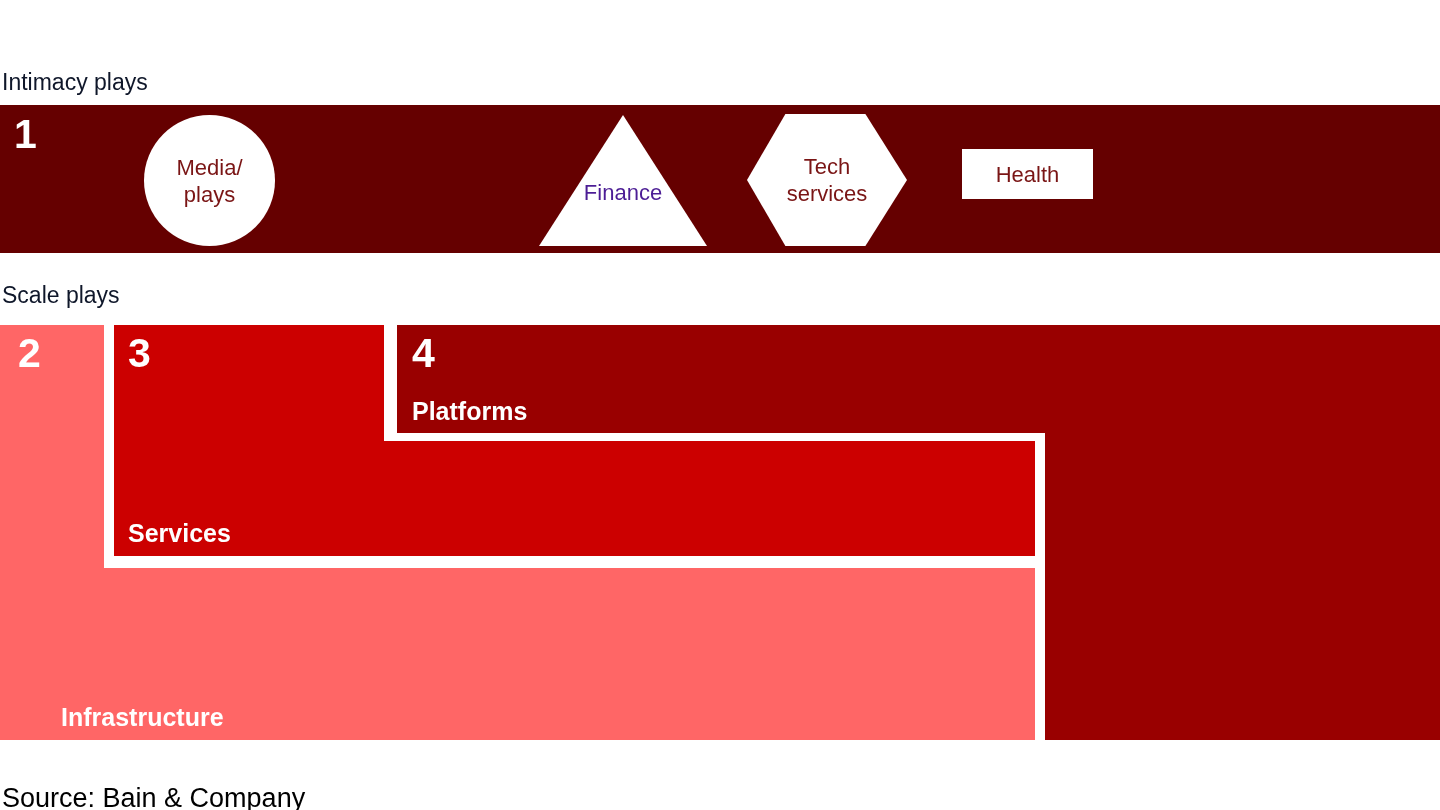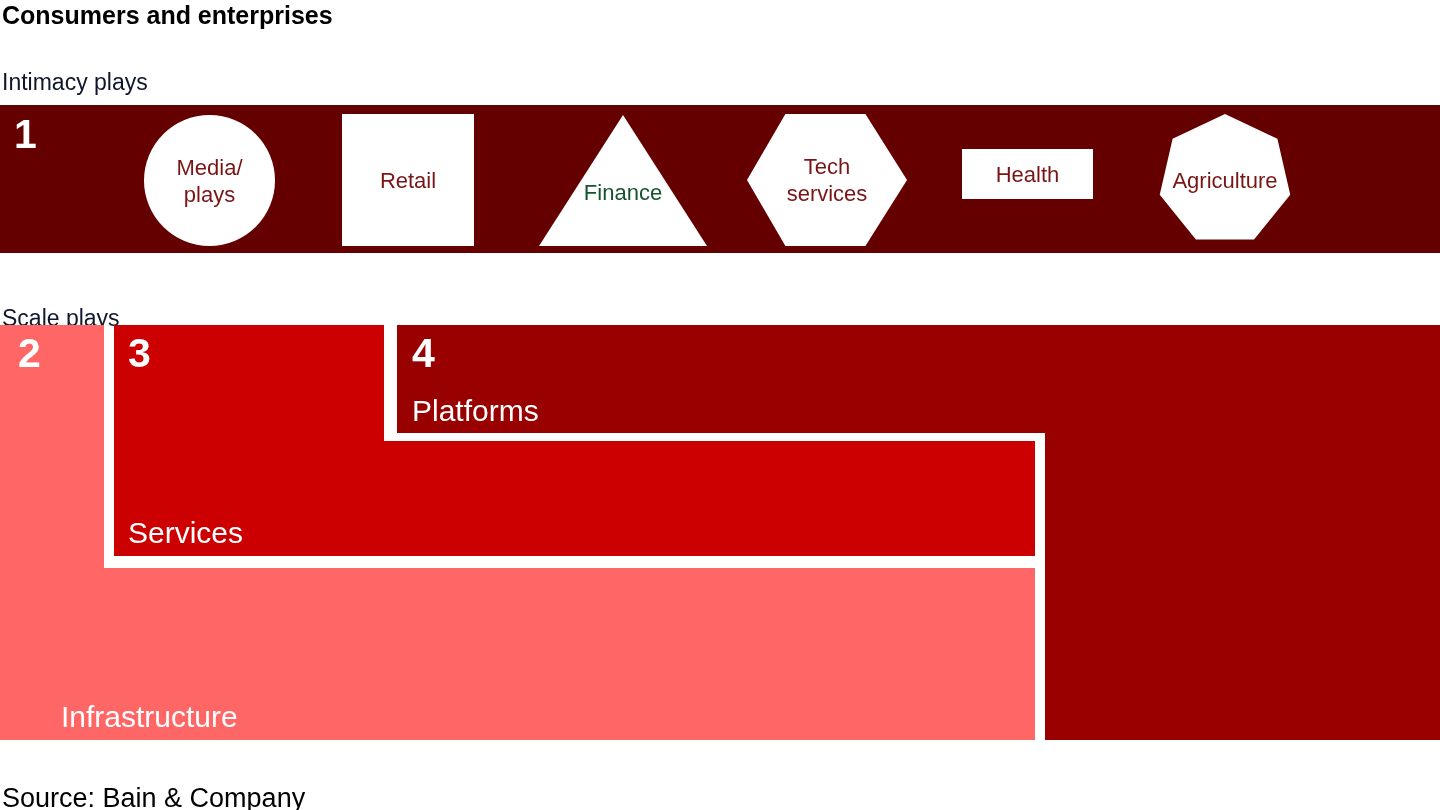--- a/index.html
+++ b/index.html
@@ -24,21 +24,21 @@
 
   .section-label {
     position: absolute;
     left: 2px;
     font-size: 23px;
     font-weight: normal;
     color: #0f172a;
     line-height: 28px;
   }
   .section-label.intimacy { top: 68px; }
-  .section-label.scale    { top: 304px; }
+  .section-label.scale    { top: 281px; }
 
   
   .intimacy-band {
     position: absolute;
     left: 0; top: 105px;
     width: 1440px; height: 148px;
   }
   .band-number {
     position: absolute;
     left: 14px; top: 5px;
@@ -97,74 +97,67 @@
     font-weight: bold;
     color: #ffffff;
     line-height: 48px;
   }
   .num-2 { left: 18px;  top: 4px; }
   .num-3 { left: 128px; top: 4px; }
   .num-4 { left: 412px; top: 4px; }
 
   .region-label {
     position: absolute;
-    font-size: 30px;
-    font-weight: normal;
+    font-size: 25px;
+    font-weight: bold;
     color: #ffffff;
     line-height: 28px;
   }
   .lbl-platforms      { left: 412px; top: 72px; }
   .lbl-services       { left: 128px; top: 194px; }
   .lbl-infrastructure { left: 16px;  top: 378px; margin-left: 45px; }
 
   .source-note {
     position: absolute;
     left: 2px; top: 783px;
     font-size: 27px;
     color: #000000;
   }
 </style>
 </head>
 <body>
 
 <div class="canvas">
 
-  <h1 class="page-title">Consumers and enterprises</h1>
 
   <div class="section-label intimacy">Intimacy plays</div>
 
   <div class="intimacy-band" style="background-color: rgb(101, 0, 0);">
 
     <span class="band-number">1</span>
 
     <div class="shape shape-circle" style="background-color: rgb(255, 255, 255); color: rgb(122, 21, 21);">
       <span>Media/</span>
       <span>plays</span>
     </div>
 
-    <div class="shape shape-square" style="background-color: rgb(255, 255, 255); color: rgb(122, 21, 21);">
-      <span>Retail</span>
-    </div>
 
-    <div class="shape shape-triangle" style="background-color: rgb(255, 255, 255); color: #14532d;">
+    <div class="shape shape-triangle" style="background-color: rgb(255, 255, 255); color: #4c1d95;">
       <span>Finance</span>
     </div>
 
     <div class="shape shape-hexagon" style="background-color: rgb(255, 255, 255); color: rgb(122, 21, 21);">
       <span>Tech</span>
       <span>services</span>
     </div>
 
     <div class="shape shape-rectangle" style="background-color: rgb(255, 255, 255); color: rgb(122, 21, 21);">
       <span>Health</span>
     </div>
 
-    <div class="shape shape-heptagon" style="background-color: rgb(255, 255, 255); color: rgb(122, 21, 21);">
-      <span>Agriculture</span>
-    </div>
   </div>
 
   <div class="section-label scale">Scale plays</div>
 
   <div class="scale-diagram">
 
     <div class="region region-infrastructure" style="background-color: rgb(255, 102, 102);"></div>
 
     <div class="region region-services" style="background-color: rgb(204, 0, 0);"></div>
 

